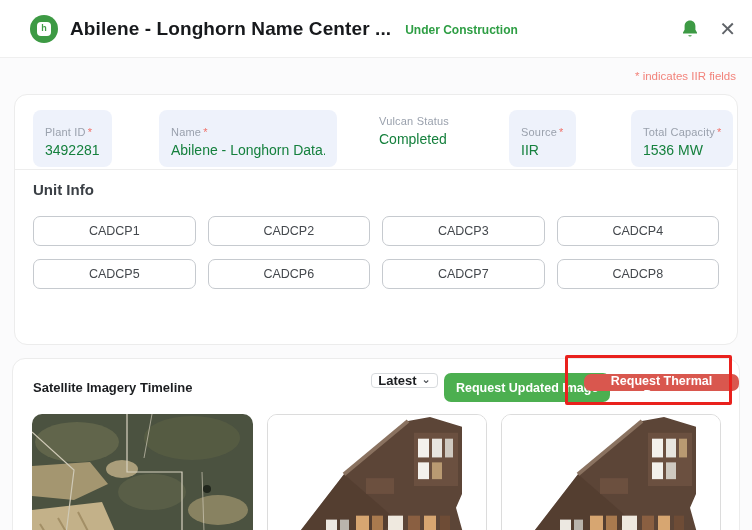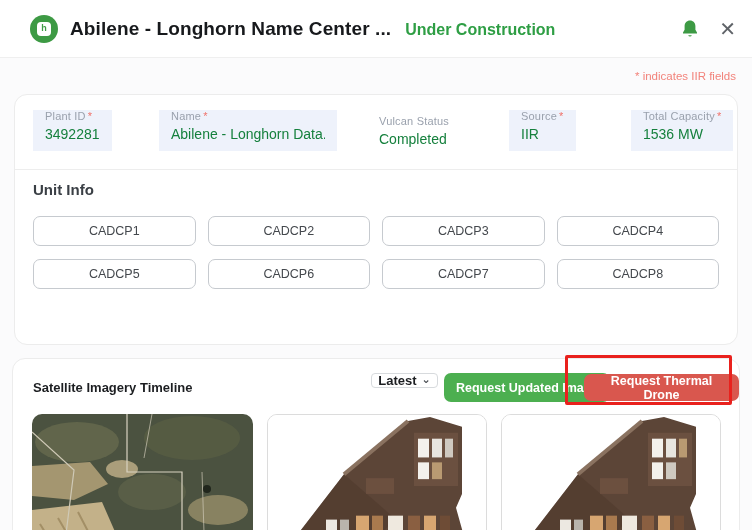--- a/index.html
+++ b/index.html
@@ -27,42 +27,42 @@
   .logo-inner {
     width:14px; height:14px; background:#fff; border-radius:4px;
     display:flex; align-items:center; justify-content:center;
     font-size:9px; font-weight:bold; color:#3d9a44; line-height:1;
   }
   .modal-title {
     font-size:19px; font-weight:bold; color:#17191c;
     margin-left:12px; letter-spacing:.1px; white-space:nowrap;
   }
   .status-badge {
-    font-size:16px; font-weight:600; color:#2e9e44;
+    font-size:12px; font-weight:600; color:#2e9e44;
     margin-left:14px; margin-top:3px; white-space:nowrap;
   }
   .header-right { margin-left:auto; display:flex; align-items:center; gap:20px; }
   .bell-btn, .close-btn { background:none; border:none; cursor:pointer; display:flex; align-items:center; }
   .close-x { font-size:20px; color:#5f6368; line-height:1; }
 
   
   .iir-note {
     position:absolute; top:70px; right:16px;
     font-size:11.5px; color:#f2837b; font-weight:500;
   }
 
   
   .card {
     position:absolute; background:#fff;
     border:1px solid #ececec; border-radius:13px;
   }
   .card-details { left:14px; top:94px; width:724px; height:251px; }
 
   .field { position:absolute; }
-  .field-boxed { background:#eef2fb; border-radius:0; padding:0 12px 9px 12px; }
+  .field-boxed { background:#eef2fb; border-radius:8px; padding:16px 12px 9px 12px; }
   .field-label { font-size:11px; color:#9aa1ad; font-weight:500; letter-spacing:.2px; white-space:nowrap; }
   .field-star { color:#f0726a; margin-left:2px; }
   .field-value { font-size:14px; color:#15803d; margin-top:4px; white-space:nowrap; overflow:hidden; }
 
   .f-plant    { left:18px;  top:15px; }
   .f-name     { left:144px; top:15px; width:178px; }
   .f-vulcan   { left:364px; top:20px; }
   .f-source   { left:494px; top:15px; }
   .f-capacity { left:616px; top:15px; }
 
@@ -95,21 +95,21 @@
     font-size:13px; font-weight:600; color:#1c1e21; font-family:inherit; cursor:pointer;
     display:flex; align-items:center; justify-content:center; gap:5px;
   }
   .chevron { font-size:11px; color:#4a4e53; margin-top:-2px; }
   .btn-green {
     position:absolute; left:431px; top:14px; height:29px; padding:0 12px;
     background:#4caf50; border:none; border-radius:7px;
     color:#fff; font-size:12.5px; font-weight:bold; font-family:inherit; cursor:pointer;
   }
   .btn-red {
-    position:absolute; left:571px; top:15px; height:27px; padding:0 12px;
+    position:absolute; left:571px; top:15px; height:17px; padding:0 12px;
     background:#d9574e; border:none; border-radius:7px;
     color:#fff; font-size:12.5px; font-weight:bold; font-family:inherit; cursor:pointer;
   }
 
   
   .annotation-box {
     position:absolute; left:565px; top:355px; width:167px; height:50px;
     border:3px solid #e9211d; border-radius:2px;
     z-index:60; pointer-events:none;
   }

